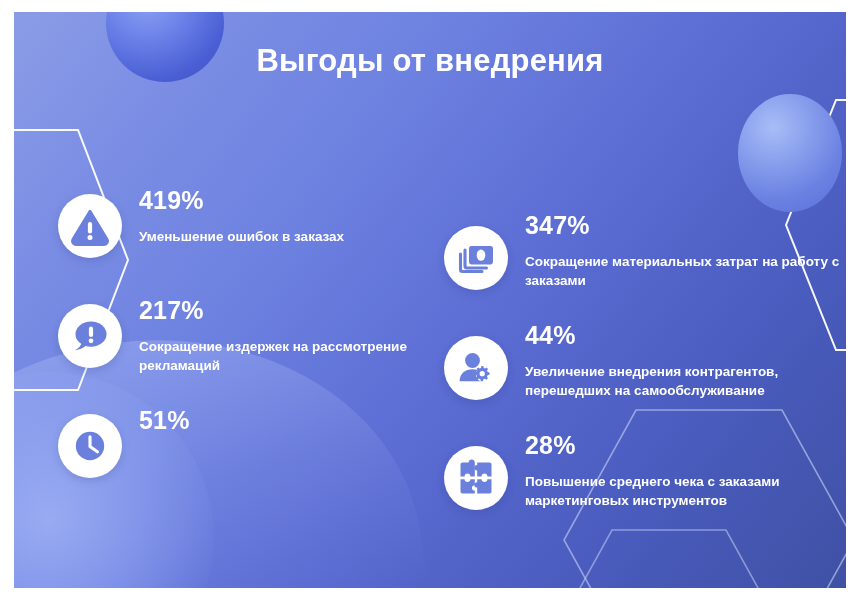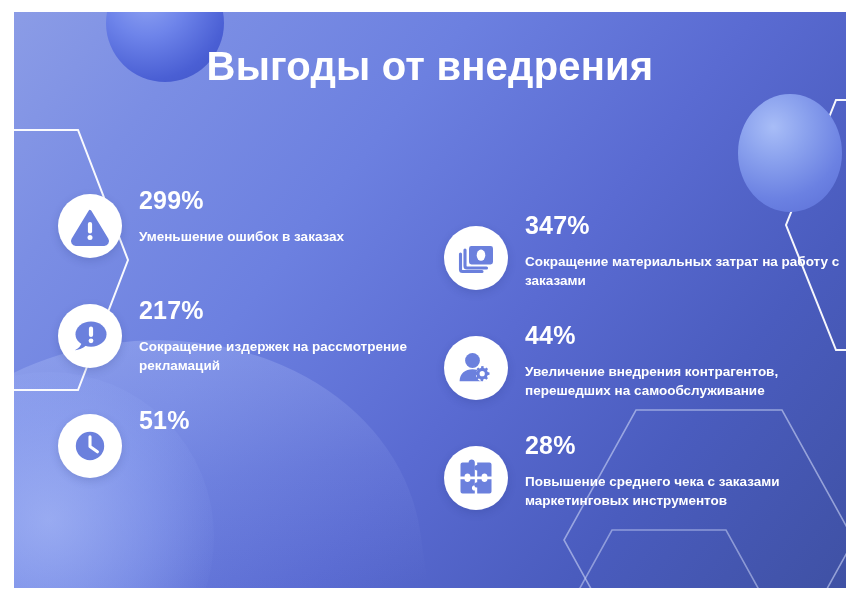--- a/index.html
+++ b/index.html
@@ -83,21 +83,21 @@
   .hex-svg { position: absolute; overflow: visible; }
 
   
   .title {
     position: absolute;
     left: 0;
     top: 30px;
     width: 832px;
     text-align: center;
     color: #ffffff;
-    font-size: 40px;
+    font-size: 31px;
     font-weight: bold;
     letter-spacing: 0.2px;
     line-height: 1.2;
   }
 
   
   .grid {
     position: absolute;
     left: 0;
     top: 168px;
@@ -187,21 +187,21 @@
 
       <div class="stat">
         <div class="icon-badge">
           <svg width="40" height="40" viewBox="0 0 40 40">
             <path d="M20 5.5 L37 33.5 A3.2 3.2 0 0 1 34.2 38.3 L5.8 38.3 A3.2 3.2 0 0 1 3 33.5 Z" fill="#6b80dd" stroke="#6b80dd" stroke-width="3.2" stroke-linejoin="round"></path>
             <rect x="17.9" y="16" width="4.2" height="11.5" rx="2.1" fill="#ffffff"></rect>
             <circle cx="20" cy="31.5" r="2.5" fill="#ffffff"></circle>
           </svg>
         </div>
         <div class="stat-text">
-          <div class="stat-value">299%</div>
+          <div class="stat-value">419%</div>
           <div class="stat-label">Уменьшение ошибок в заказах</div>
         </div>
       </div>
 
       <div class="stat">
         <div class="icon-badge">
           <svg width="40" height="40" viewBox="0 0 40 40">
             <ellipse cx="21" cy="18.2" rx="15.5" ry="12.6" fill="#6b80dd"></ellipse>
             <path d="M12.5 25 C11 30 8.5 32.8 4.8 34.2 C10 33.6 14.6 31.2 17 28.4 Z" fill="#6b80dd"></path>
             <rect x="18.9" y="10.6" width="4.2" height="10.4" rx="2.1" fill="#ffffff"></rect>

